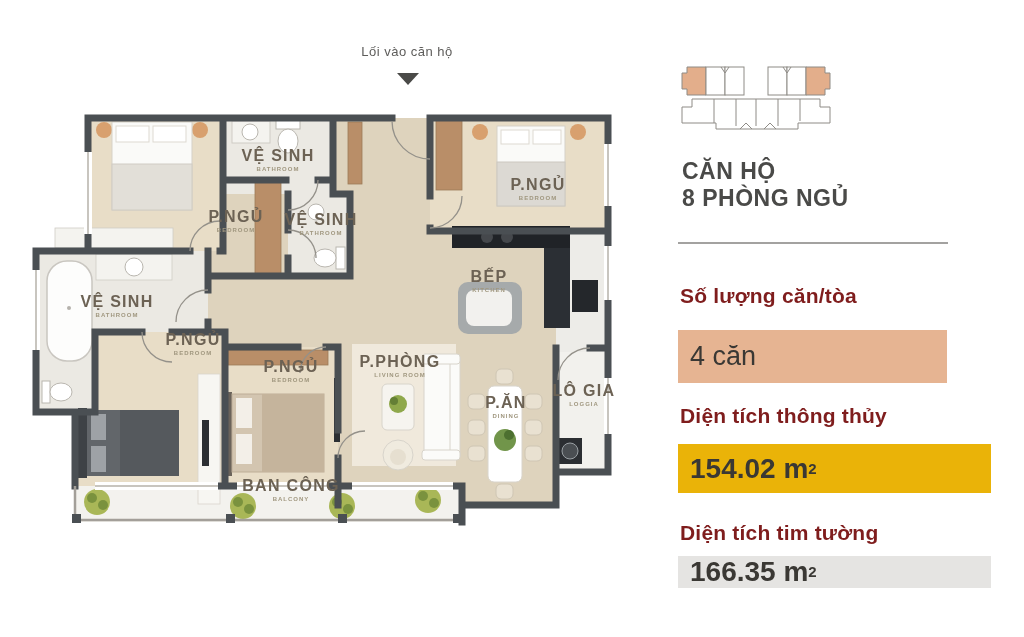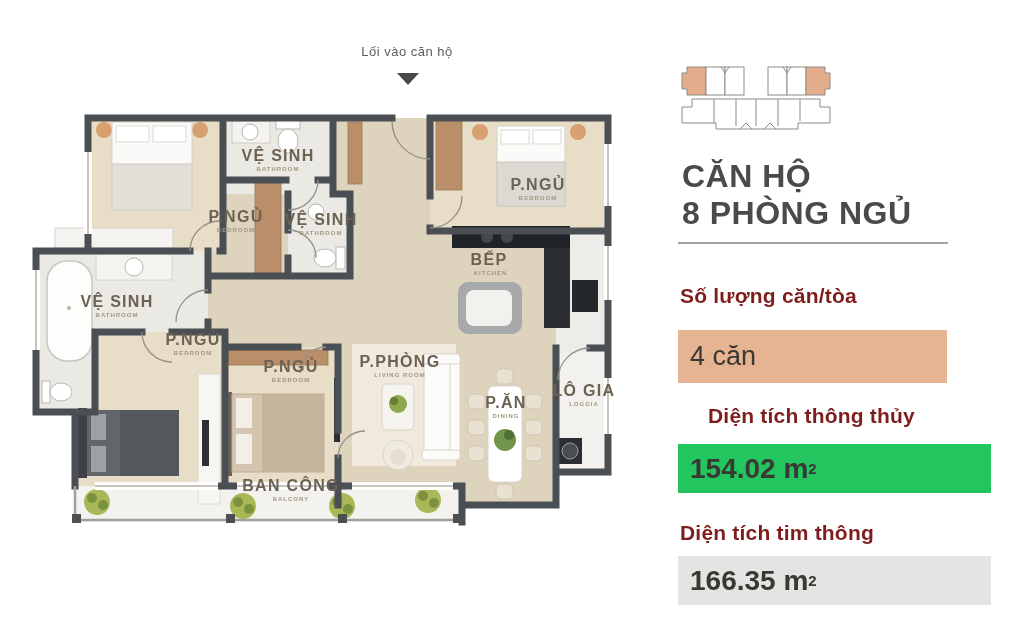--- a/index.html
+++ b/index.html
@@ -17,39 +17,39 @@
   .room-label{
     position:absolute;transform:translate(-50%,-50%);text-align:center;line-height:1.15;
     white-space:nowrap;
   }
   .room-name{font-size:16px;font-weight:bold;color:#6c6254;letter-spacing:1.3px;}
   .room-sub{font-size:6px;font-weight:bold;color:#a0977f;letter-spacing:1px;margin-top:1px;}
   
   .info-panel{position:absolute;left:0;top:0;width:1024px;height:637px;z-index:4;pointer-events:none;}
   .keyplan{position:absolute;left:680px;top:63px;}
   .apt-title{
-    position:absolute;left:682px;top:158px;font-size:32px;font-weight:bold;color:#4a4a48;
+    position:absolute;left:682px;top:158px;font-size:23px;font-weight:bold;color:#4a4a48;
     letter-spacing:.5px;line-height:1.16;
   }
   .divider{position:absolute;left:678px;top:242px;width:270px;height:0;border-top:2px solid #a3a2a0;}
   .section-label{
     position:absolute;left:680px;font-size:21px;font-weight:bold;color:#7f1d1d;letter-spacing:.2px;
     white-space:nowrap;
   }
   .lbl-units{top:284px;}
-  .lbl-net{top:404px;margin-left:28px;}
+  .lbl-net{top:404px;}
   .lbl-gross{top:521px;}
   .value-box{
     position:absolute;left:678px;display:flex;align-items:center;
     font-weight:bold;color:#3a3834;
   }
   .box-units{top:330px;width:269px;height:53px;background:#e6b492;font-size:27px;}
   .box-units .val-pad{padding-left:21px;font-weight:normal;}
-  .box-net{top:444px;width:313px;height:49px;background:#22c55e;font-size:28px;}
-  .box-gross{top:556px;width:313px;height:49px;background:#e5e4e2;font-size:28px;}
+  .box-net{top:444px;width:313px;height:49px;background:#eab308;font-size:28px;}
+  .box-gross{top:556px;width:313px;height:32px;background:#e5e4e2;font-size:28px;}
   .value-box .val-pad{padding-left:12px;}
   .value-box sup{font-size:15px;vertical-align:super;line-height:0;}
 </style>
 </head>
 <body>
 
 <div class="stage">
 
   <svg class="plan-svg" width="660" height="637" viewBox="0 0 660 637">
 
@@ -288,21 +288,21 @@
         <div class="room-sub">BEDROOM</div>
       </div>
       <div class="room-label" style="left: 291px; top: 371px;">
         <div class="room-name">P.NGỦ</div>
         <div class="room-sub">BEDROOM</div>
       </div>
       <div class="room-label" style="left: 538px; top: 189px;">
         <div class="room-name">P.NGỦ</div>
         <div class="room-sub">BEDROOM</div>
       </div>
-      <div class="room-label" style="left: 489px; top: 264px; text-align: right;">
+      <div class="room-label" style="left: 489px; top: 281px;">
         <div class="room-name">BẾP</div>
         <div class="room-sub">KITCHEN</div>
       </div>
       <div class="room-label" style="left: 400px; top: 366px;">
         <div class="room-name">P.PHÒNG</div>
         <div class="room-sub">LIVING ROOM</div>
       </div>
       <div class="room-label" style="left: 506px; top: 407px;">
         <div class="room-name">P.ĂN</div>
         <div class="room-sub">DINING</div>
@@ -348,20 +348,20 @@
     <div class="value-box box-units">
       <span class="val-pad">4 căn</span>
     </div>
 
     <div class="section-label lbl-net">Diện tích thông thủy</div>
     <div class="value-box box-net">
       <span class="val-pad">154.02 m</span>
         <sup>2</sup>
     </div>
 
-    <div class="section-label lbl-gross">Diện tích tim thông</div>
+    <div class="section-label lbl-gross">Diện tích tim tường</div>
     <div class="value-box box-gross">
       <span class="val-pad">166.35 m</span>
         <sup>2</sup>
     </div>
   </div>
 
 </div>
 
 </body></html>

